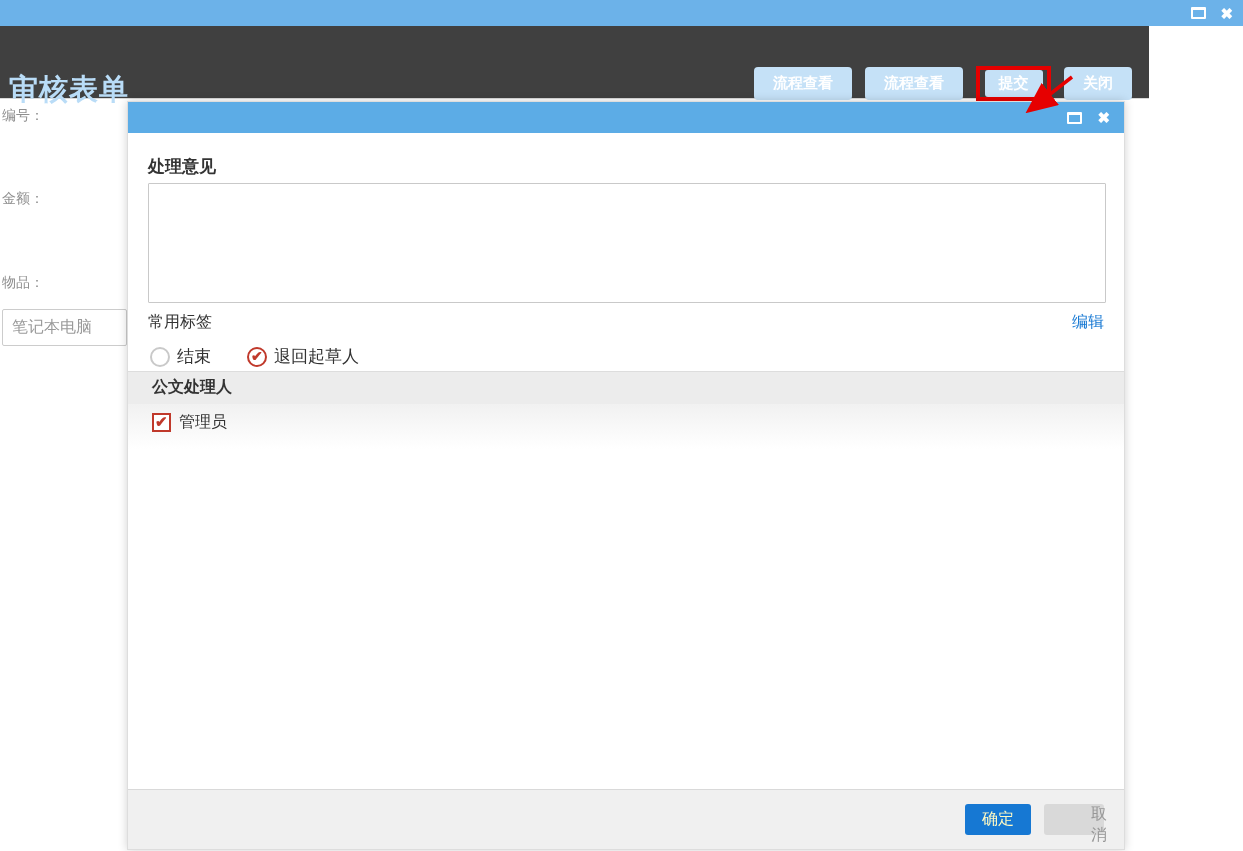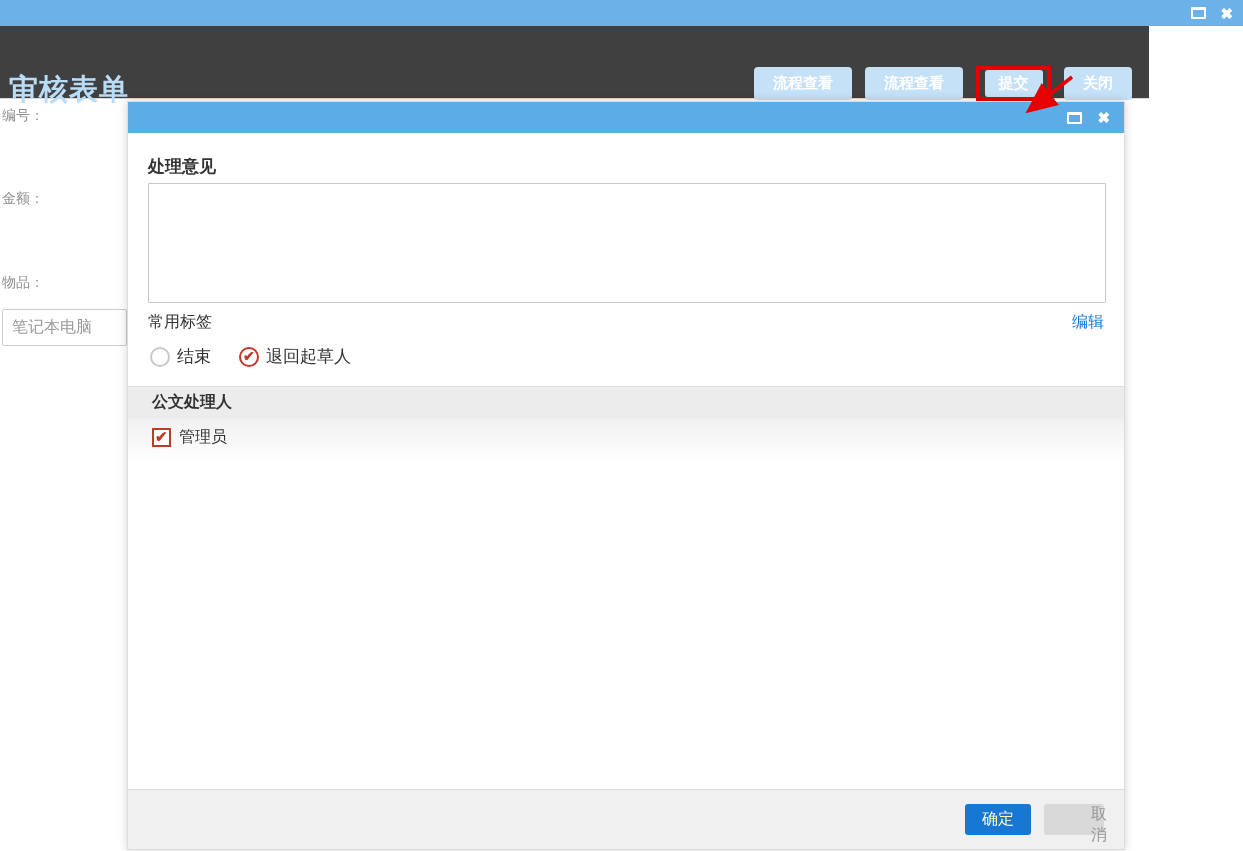--- a/index.html
+++ b/index.html
@@ -43,21 +43,21 @@
     gap: 15px; padding-right: 14px; }
   .modal-body { position: absolute; left: 0; top: 31px; width: 100%; bottom: 72px; background: #fff; }
   .opinion-label { margin: 22px 20px 5px 20px; font-size: 17px; font-weight: bold; color: #333; }
   .opinion-textarea { display: block; margin: 0 20px; width: 958px; height: 120px;
     border: 1px solid #c9c9c9; border-radius: 1px; resize: none; font-size: 15px; color: #333;
     padding: 6px 8px; font-family: "Liberation Sans", sans-serif; }
   .tags-row { margin: 9px 20px 0 20px; display: flex; align-items: center; justify-content: space-between; }
   .tags-label { font-size: 16px; color: #333; }
   .edit-link { font-size: 16px; color: #1678d3; text-decoration: none; cursor: pointer; }
   .node-label { margin: 1px 20px 0 20px; font-size: 16px; font-weight: bold; color: #333; }
-  .radio-row { margin: 12px 20px 18px 22px; display: flex; align-items: flex-start; gap: 28px; }
+  .radio-row { margin: 12px 20px 3px 22px; display: flex; align-items: flex-start; gap: 36px; }
   .radio-item { display: flex; align-items: center; gap: 7px; cursor: pointer; }
   .radio-circle { width: 20px; height: 20px; border-radius: 50%; border: 2px solid #c9c9c9;
     background: #fff; position: relative; flex: none; }
   .radio-circle.checked { border-color: #c0392b; }
   .radio-circle.checked::after { content: "\2714"; position: absolute; left: 2px; top: -1px;
     color: #c0392b; font-size: 14px; font-weight: bold; }
   .radio-text { font-size: 17px; color: #333; }
 
   .handler-section { border-top: 1px solid #ddd; }
   .handler-head { background: #ececec; padding: 5px 20px 6px 24px; font-size: 16px;

